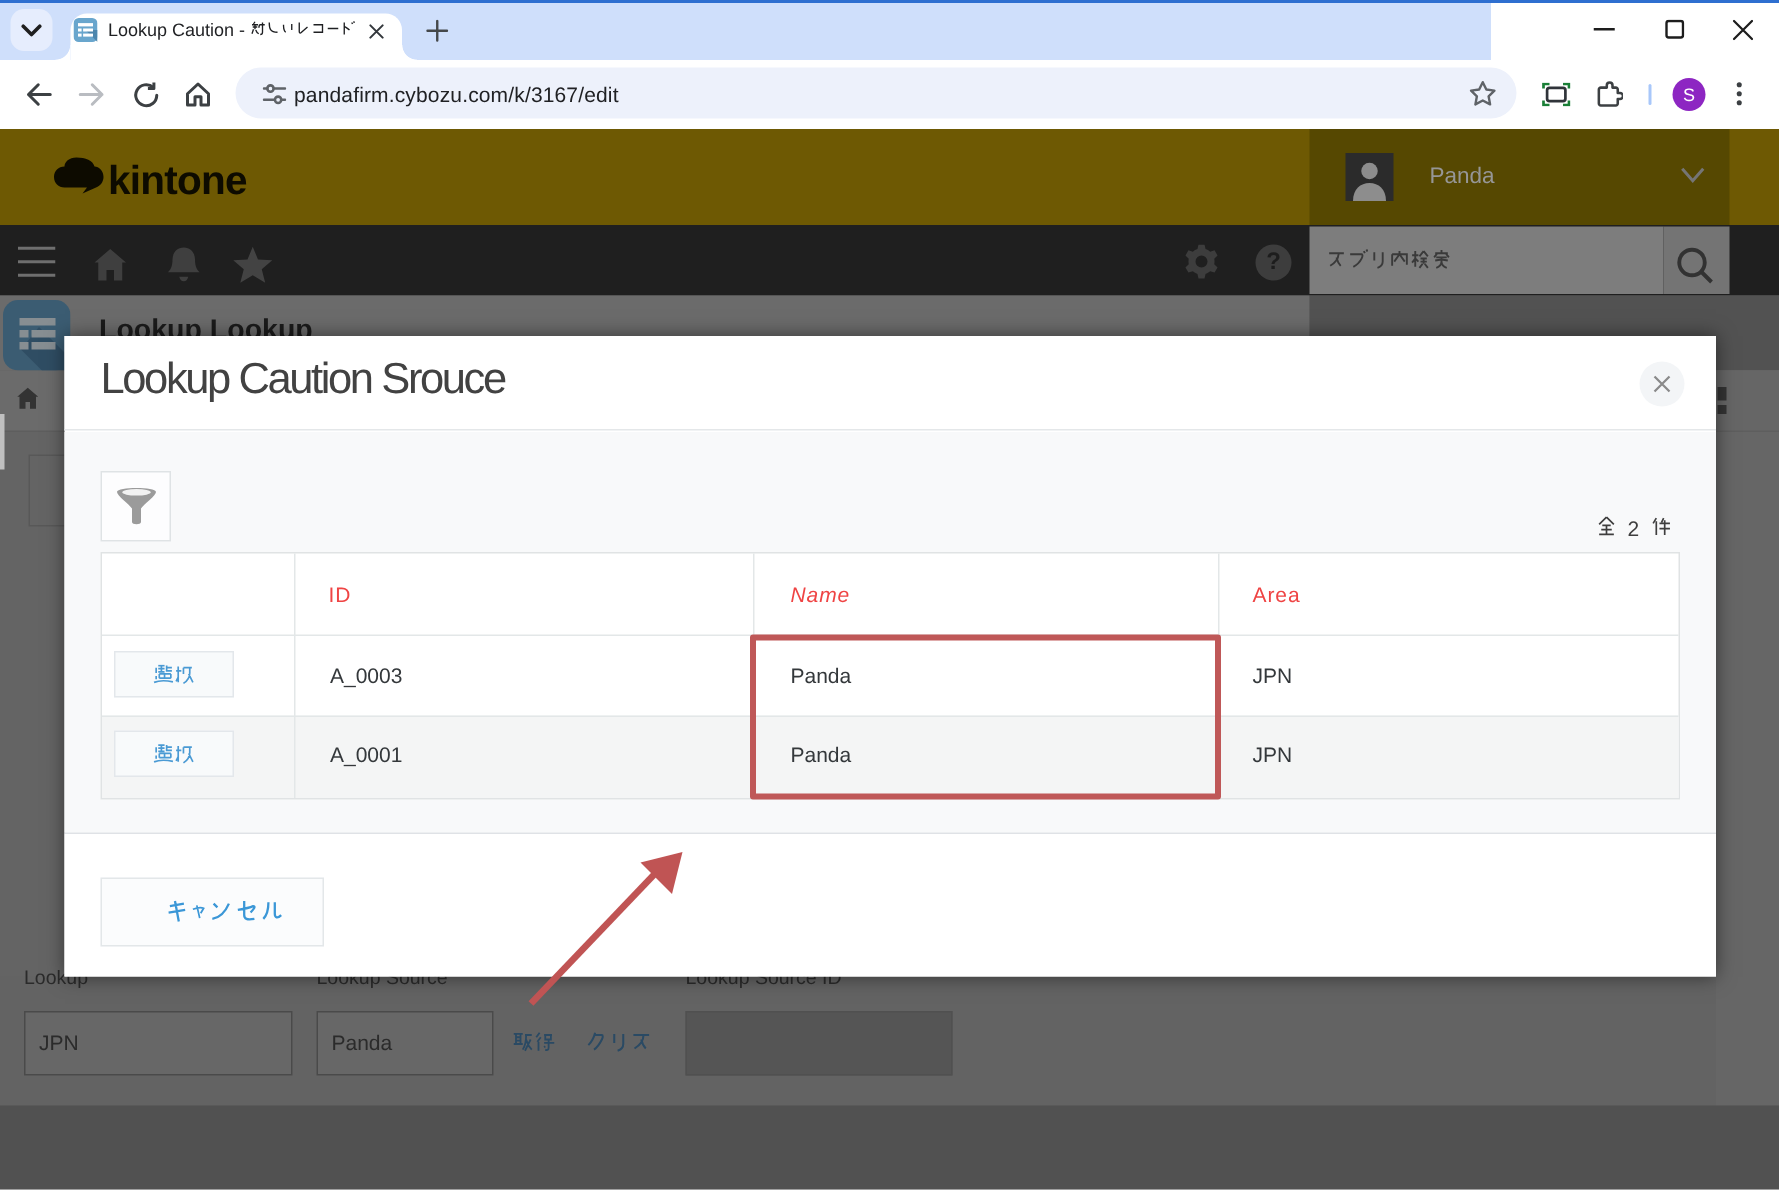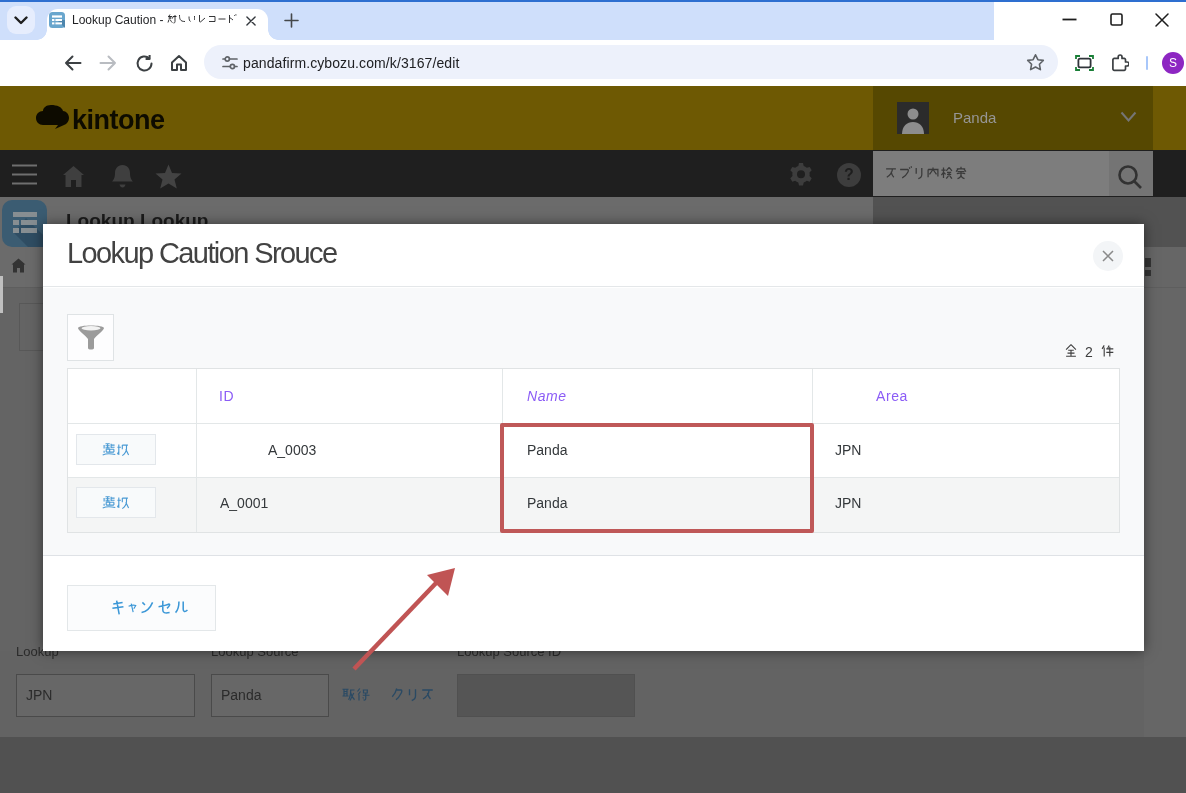--- a/index.html
+++ b/index.html
@@ -7,21 +7,21 @@
   .abs { position:absolute; }
   #stage { position:relative; width:1186px; height:793px; background:#fff; }
   
   #tabstrip { position:absolute; left:0; top:0; width:994px; height:40px; background:#cfdffb; }
   #topline { position:absolute; left:0; top:0; width:1186px; height:2px; background:#2e6fd0; }
   #chevbtn { position:absolute; left:7px; top:6px; width:28px; height:28px; border-radius:9px; background:#e6edfd; }
   #tab { position:absolute; left:47px; top:9px; width:221px; height:31px; background:#ffffff; border-radius:11px 11px 0 0; }
   .tabcurve { position:absolute; top:30px; width:10px; height:10px; background:radial-gradient(circle at 0 0, rgba(0,0,0,0) 9.5px, #ffffff 10px); }
   #tabtitle { position:absolute; left:72px; top:13px; font-size:12px; color:#1f2023; white-space:nowrap; }
   
-  #toolbar { position:absolute; left:0; top:40px; width:964px; height:46px; background:#ffffff;margin-left:47px; }
+  #toolbar { position:absolute; left:0; top:40px; width:964px; height:46px; background:#ffffff; }
   #omnibox { position:absolute; left:157px; top:5px; width:854px; height:34px; border-radius:17px; background:#edf1fb; }
   #urltext { position:absolute; left:196px; top:15px; font-size:14px; color:#202124; letter-spacing:0.1px; }
   
   #page { position:absolute; left:0; top:86px; width:1186px; height:707px; overflow:hidden; background:#636363; }
   #khead { position:absolute; left:0; top:0; width:1186px; height:64px; background:#6e5903; }
   #kuser { position:absolute; left:873px; top:0; width:280px; height:64px; background:#564801; }
   #knav  { position:absolute; left:0; top:64px; width:1186px; height:47px; background:#1f1f1f; }
   #ksearch { position:absolute; left:873px; top:65px; width:236px; height:45px; background:#7d7d7d; }
   #ksearchbtn { position:absolute; left:1109px; top:65px; width:44px; height:45px; background:#747474; }
   #band1l { position:absolute; left:0; top:111px; width:873px; height:50px; background:#6b6b6b; }
@@ -40,21 +40,21 @@
   #mhead { position:absolute; left:0; top:0; width:1101px; height:63px; background:#fff; border-bottom:1px solid #e4e7e9; }
   #mtitle { position:absolute; left:24px; top:13px; font-size:29px; color:#424242; letter-spacing:-1.6px;text-align:right; }
   #mclose { position:absolute; left:1050px; top:17px; width:30px; height:30px; border-radius:50%; background:#f3f5f7; }
   #mbody { position:absolute; left:0; top:64px; width:1101px; height:267px; background:#f8f9fa; }
   #filterbtn { position:absolute; left:24px; top:90px; width:47px; height:47px; background:#fdfdfe; border:1px solid #dfe3e5; }
   
   #tbl { position:absolute; left:24px; top:144px; width:1053px; height:165px; background:#fff; border:1px solid #e0e3e4; }
   .vline { position:absolute; top:0; width:1px; height:163px; background:#e3e7e8; }
   .hline { position:absolute; left:0; width:1051px; height:1px; background:#e3e7e8; }
   #row2 { position:absolute; left:0; top:108px; width:1051px; height:55px; background:#f4f5f5; }
-  .thead { position:absolute; top:19px; font-size:14px; color:#8b5cf6; letter-spacing:0.6px; }
+  .thead { position:absolute; top:19px; font-size:14px; color:#ef4444; letter-spacing:0.6px; }
   .tcell { position:absolute; font-size:14px; color:#34383b; }
   .selbtn { position:absolute; left:8px; width:80px; height:31px; background:#f8fafb; border:1px solid #e3e7eb; }
   #redbox { position:absolute; left:432px; top:54px; width:314px; height:110px; border:4px solid #bf5858; border-radius:2px; }
   #msep { position:absolute; left:0; top:331px; width:1101px; height:1px; background:#dfe2e6; }
   #mfoot { position:absolute; left:0; top:332px; width:1101px; height:95px; background:#fff; }
   #cancelbtn { position:absolute; left:24px; top:361px; width:149px; height:46px; background:#fbfcfd; border:1px solid #e3e7e9; }
   .cjk { display:inline-block; vertical-align:top; }
 </style>
 </head>
 <body>
@@ -375,34 +375,34 @@
       </div>
       <div id="tbl">
         <div id="row2"></div>
         <div class="vline" style="left:128px;"></div>
         <div class="vline" style="left:434px;"></div>
         <div class="vline" style="left:744px;"></div>
         <div class="hline" style="top:54px;"></div>
         <div class="hline" style="top:108px;"></div>
         <div class="thead" style="left:151px;">ID</div>
         <div class="thead" style="left:459px;font-style:italic;">Name</div>
-        <div class="thead" style="left:808px;">Area</div>
+        <div class="thead" style="left:767px;">Area</div>
         <div class="selbtn" style="top:65px;"></div>
         <div class="selbtn" style="top:118px;"></div>
         <div class="abs" style="left:34px;top:74px;color:#4a9ad4"><svg class="cjk" width="14" height="14" viewBox="0 0 20 20">
               <use href="#g-sen" stroke="currentColor"></use>
             </svg><svg class="cjk" width="14" height="14" viewBox="0 0 20 20">
               <use href="#g-taku" stroke="currentColor"></use>
             </svg></div>
         <div class="abs" style="left:34px;top:127px;color:#4a9ad4"><svg class="cjk" width="14" height="14" viewBox="0 0 20 20">
               <use href="#g-sen" stroke="currentColor"></use>
             </svg><svg class="cjk" width="14" height="14" viewBox="0 0 20 20">
               <use href="#g-taku" stroke="currentColor"></use>
             </svg></div>
-        <div class="tcell" style="left:152px;top:73px;margin-left:48px;">A_0003</div>
+        <div class="tcell" style="left:152px;top:73px;">A_0003</div>
         <div class="tcell" style="left:459px;top:73px;">Panda</div>
         <div class="tcell" style="left:767px;top:73px;">JPN</div>
         <div class="tcell" style="left:152px;top:126px;">A_0001</div>
         <div class="tcell" style="left:459px;top:126px;">Panda</div>
         <div class="tcell" style="left:767px;top:126px;">JPN</div>
         <div id="redbox"></div>
       </div>
       <div id="msep"></div>
       <div id="mfoot"></div>
       <div id="cancelbtn"></div>

